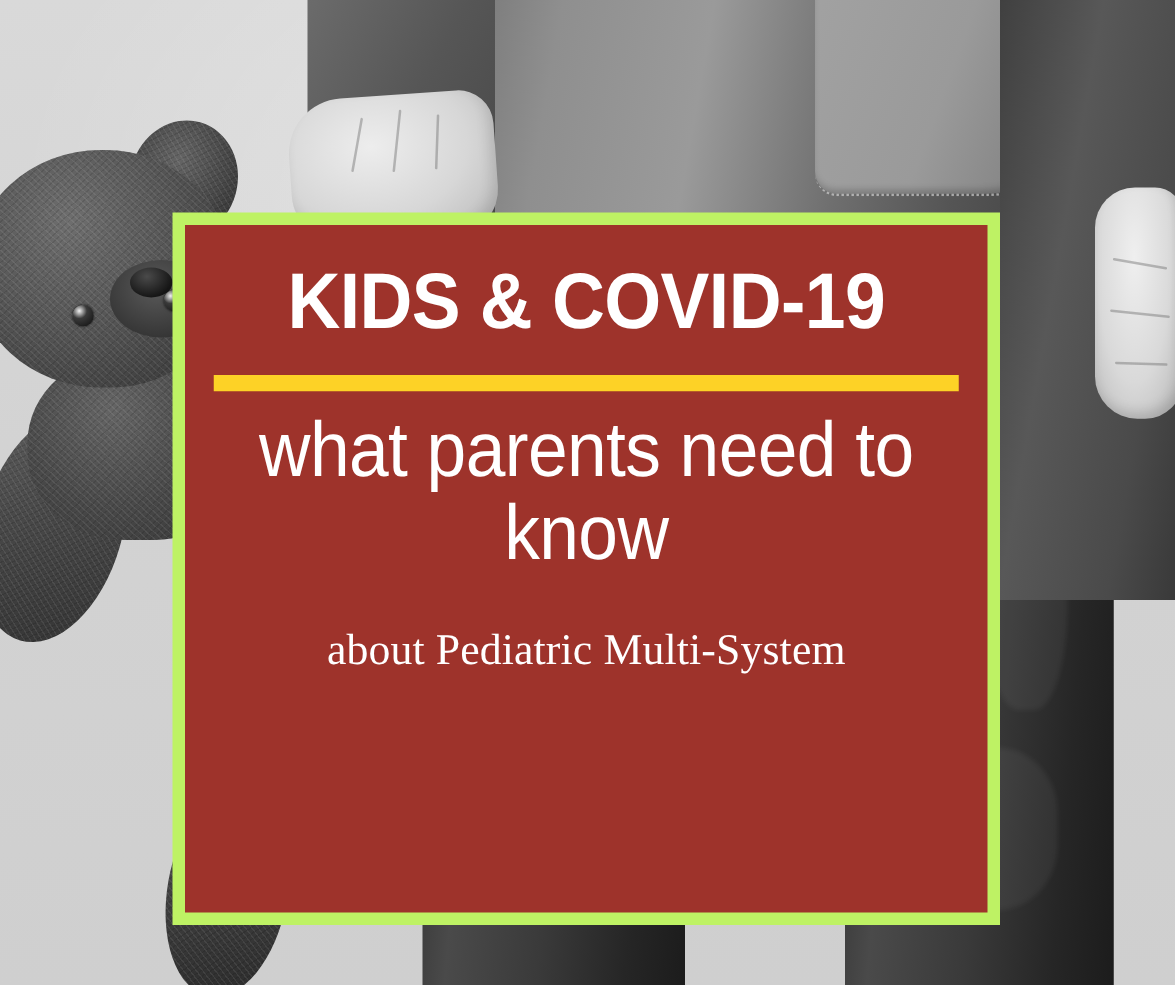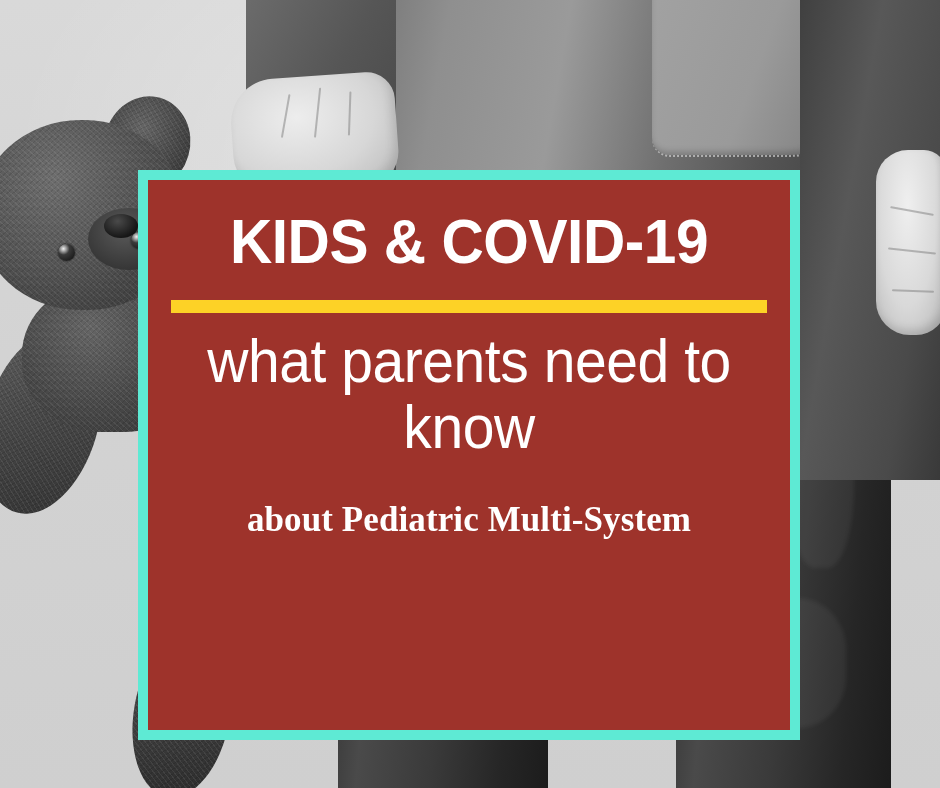--- a/index.html
+++ b/index.html
@@ -237,21 +237,21 @@
   }
 
   
   #callout {
     position: absolute;
     left: 138px;
     top: 170px;
     width: 662px;
     height: 570px;
     box-sizing: border-box;
-    background: #5eead4;          
+    background: #bef264;          
     padding: 10px;
   }
   #callout-inner {
     width: 100%;
     height: 100%;
     box-sizing: border-box;
     background: #9e332b;          
     position: relative;
   }
 
@@ -297,21 +297,21 @@
     left: 0; right: 0;
     top: 312px;
     text-align: center;
     color: #ffffff;
     font-family: "Liberation Serif", serif;
     font-weight: 400;
     font-size: 35px;
     line-height: 1.62;
     letter-spacing: 0.1px;
   }
-  .caption .ln { display: block; font-weight: bold; }
+  .caption .ln { display: block; }
 </style>
 </head>
 <body>
 
 <div id="canvas">
 
   <div id="photo">
     <div class="wall-shade"></div>
 
     <div class="leg left">

